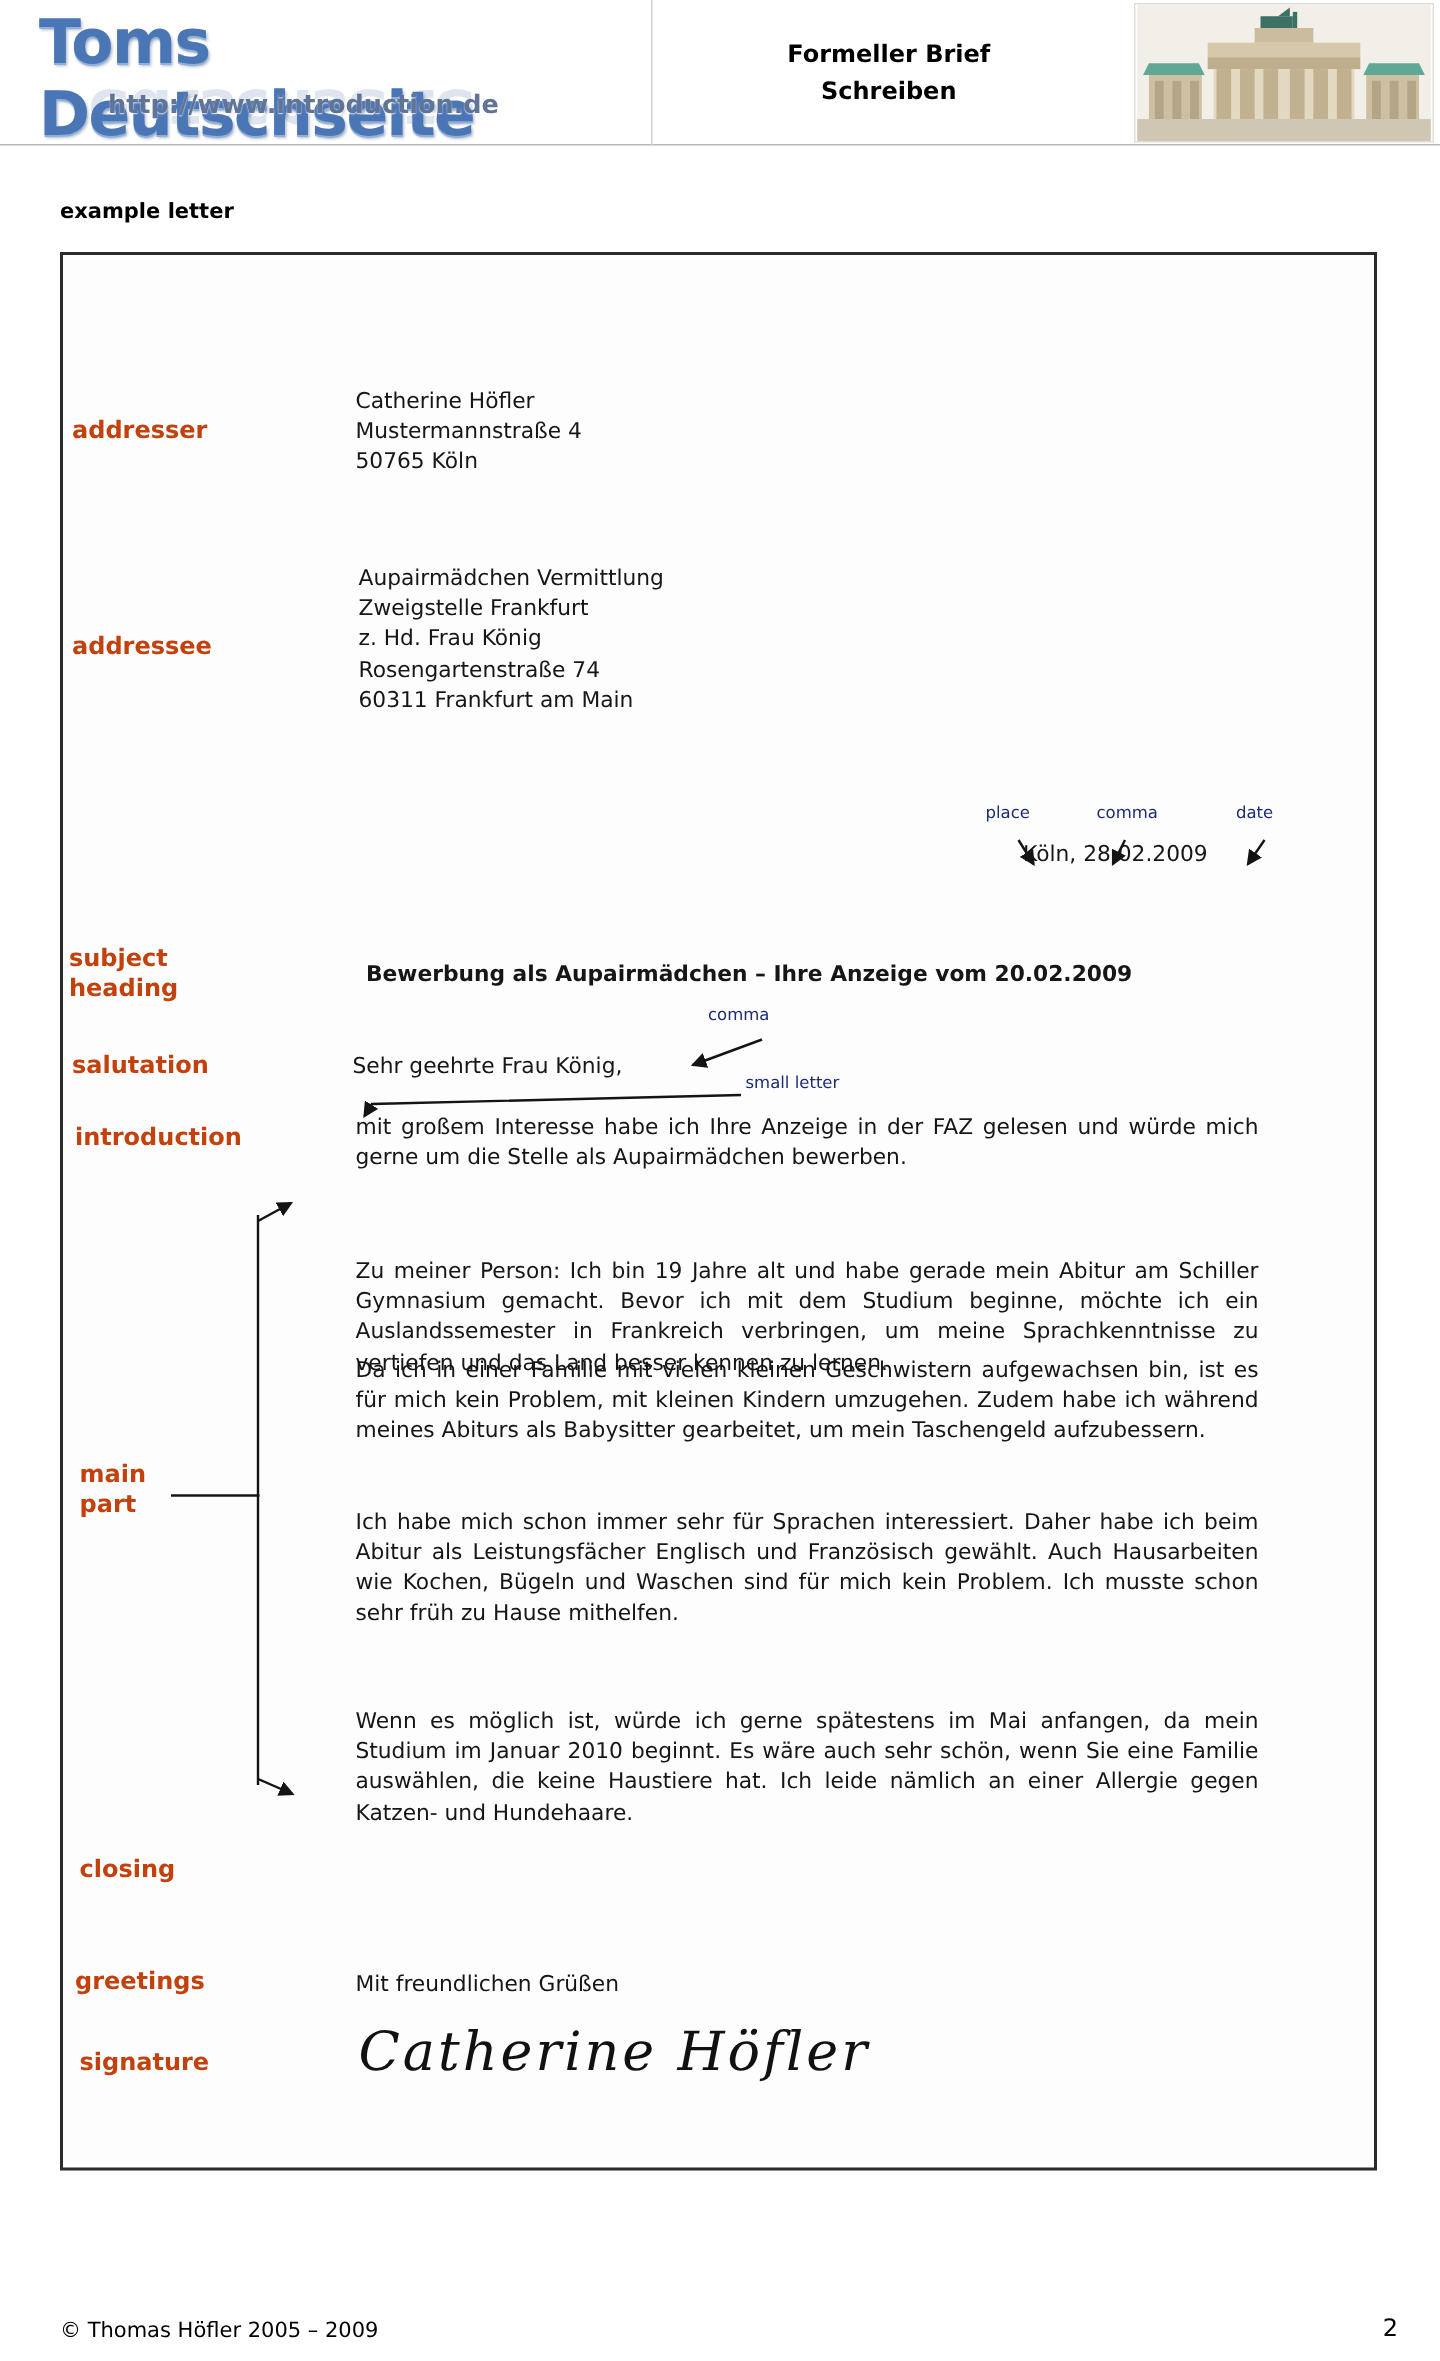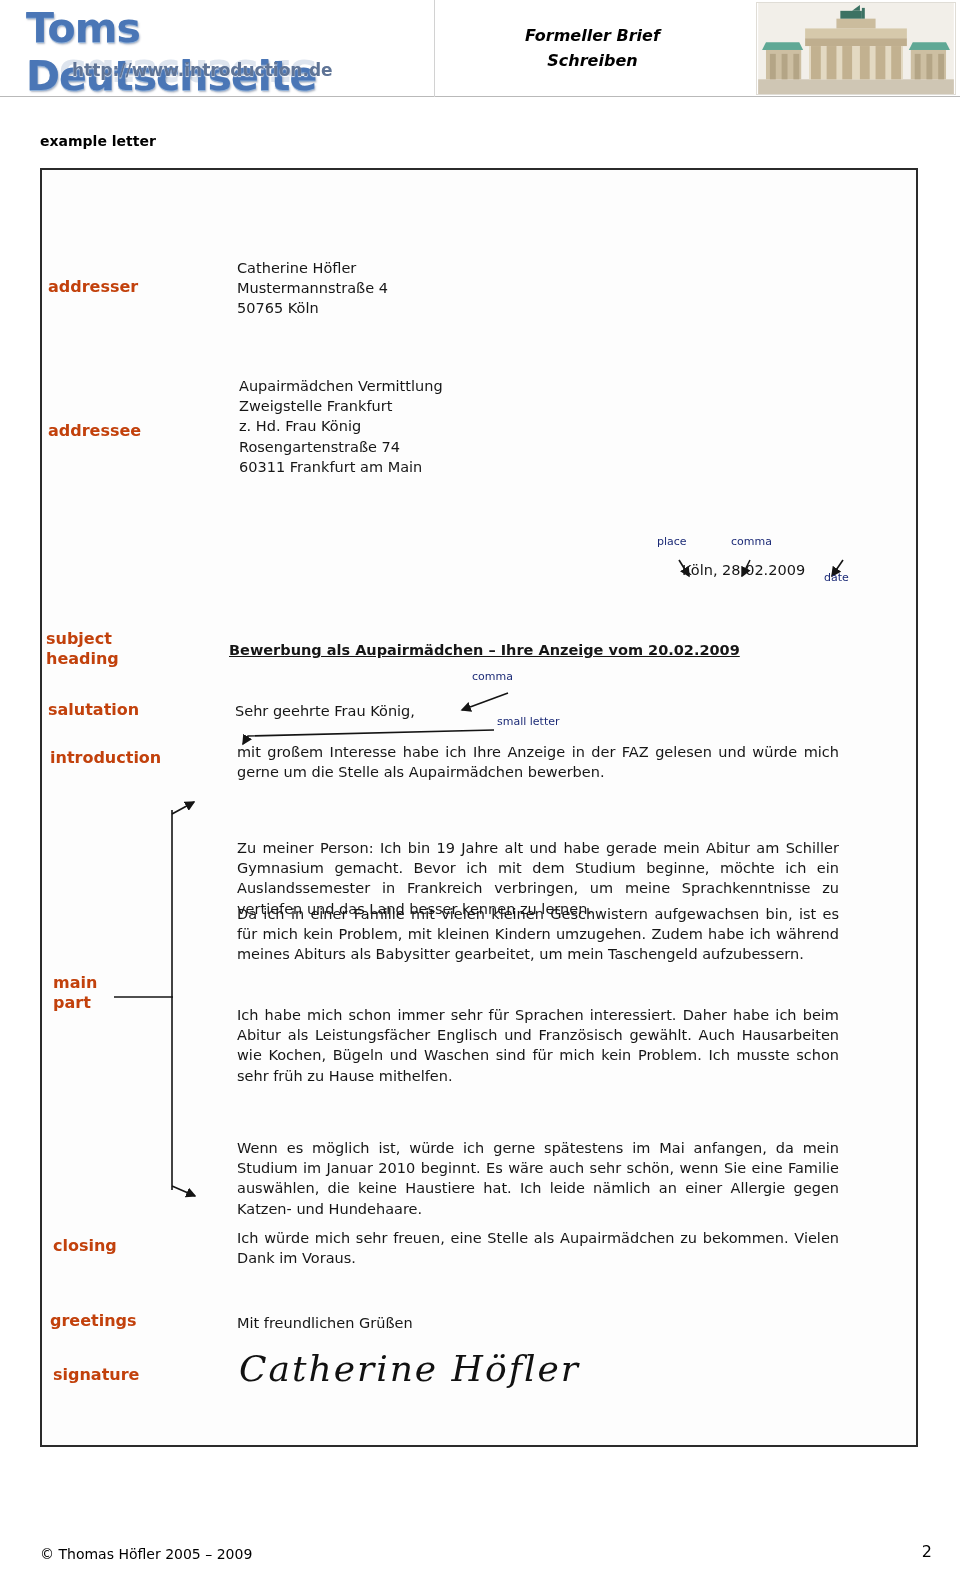--- a/index.html
+++ b/index.html
@@ -13,21 +13,21 @@
   .logo-block { position:absolute; left:0; top:0; width:435px; height:97px;
                 border-right:1px solid #d2d2d2; overflow:hidden; }
   .logo-main { position:absolute; left:26px; top:4px; font-size:41px; font-weight:bold;
                letter-spacing:-1px; color:#4a76b6;
                text-shadow:0 1px 0 #8fb0d8, 1px 2px 2px rgba(30,50,90,.35); z-index:2; }
   .logo-reflection { position:absolute; left:26px; top:50px; font-size:41px; font-weight:bold;
                      letter-spacing:-1px; color:#7c97bd; transform:scaleY(-1);
                      opacity:.25; z-index:0; }
   .logo-url { position:absolute; left:72px; top:60px; font-size:17px; font-weight:bold;
               color:#5f7496; z-index:3; text-shadow:0 1px 1px rgba(255,255,255,.85); }
-  .doc-title { position:absolute; left:435px; top:0; width:315px; height:123px; text-align:center;font-style:italic; }
+  .doc-title { position:absolute; left:435px; top:0; width:315px; height:123px; text-align:center; }
   .doc-title .t1 { margin-top:26px; font-size:16px; font-weight:bold; color:#000; }
   .doc-title .t2 { margin-top:6px;  font-size:16px; font-weight:bold; color:#000; }
   .gate-block { position:absolute; right:4px; top:2px; width:200px; height:93px;
                 border:1px solid #e0ddd6; }
 
   .section-title { position:absolute; left:40px; top:133px; font-size:14px;
                    font-weight:bold; color:#000; }
 
   
   .letter-box { position:absolute; left:40px; top:168px; width:878px; height:1279px;
@@ -126,52 +126,51 @@
     <div class="lbl" style="left:4px;  top:459px; width:80px;">subject heading</div>
     <div class="lbl" style="left:6px;  top:530px;">salutation</div>
     <div class="lbl" style="left:8px;  top:578px;">introduction</div>
     <div class="lbl" style="left:11px; top:803px; width:50px;">main part</div>
     <div class="lbl" style="left:11px; top:1066px;">closing</div>
     <div class="lbl" style="left:8px;  top:1141px;">greetings</div>
     <div class="lbl" style="left:11px; top:1195px;">signature</div>
 
     <div class="small-lbl" style="left:615px; top:365px;">place</div>
     <div class="small-lbl" style="left:689px; top:365px;">comma</div>
-    <div class="small-lbl" style="left:782px; top:365px;margin-top:36px;">date</div>
+    <div class="small-lbl" style="left:782px; top:365px;">date</div>
     <div class="small-lbl" style="left:430px; top:500px;">comma</div>
     <div class="small-lbl" style="left:455px; top:545px;">small letter</div>
 
     <div class="body-text addr" style="left:195px; top:88px;">
       <div>Catherine Höfler</div>
       <div>Mustermannstraße 4</div>
       <div>50765 Köln</div>
     </div>
 
     <div class="body-text addr" style="left:197px; top:206px;">
       <div>Aupairmädchen Vermittlung</div>
       <div>Zweigstelle Frankfurt</div>
       <div>z. Hd. Frau König</div>
       <div>Rosengartenstraße 74</div>
       <div>60311 Frankfurt am Main</div>
     </div>
 
     <div class="body-text" style="left:640px; top:390px;">Köln, 28.02.2009</div>
 
-    <div class="body-text subject" style="left:187px; top:470px;text-decoration:underline;">Bewerbung als Aupairmädchen – Ihre Anzeige vom 20.02.2009</div>
+    <div class="body-text subject" style="left:202px; top:470px;">Bewerbung als Aupairmädchen – Ihre Anzeige vom 20.02.2009</div>
 
     <div class="body-text" style="left:193px; top:531px;">Sehr geehrte Frau König,</div>
 
     <div class="body-text para" style="top:572px;">mit großem Interesse habe ich Ihre Anzeige in der FAZ gelesen und würde mich gerne um die Stelle als Aupairmädchen bewerben.</div>
 
     <div class="body-text para" style="top:668px;">Zu meiner Person: Ich bin 19 Jahre alt und habe gerade mein Abitur am Schiller Gymnasium gemacht. Bevor ich mit dem Studium beginne, möchte ich ein Auslandssemester in Frankreich verbringen, um meine Sprachkenntnisse zu vertiefen und das Land besser kennen zu lernen.</div>
     <div class="body-text para" style="top:734px;">Da ich in einer Familie mit vielen kleinen Geschwistern aufgewachsen bin, ist es für mich kein Problem, mit kleinen Kindern umzugehen. Zudem habe ich während meines Abiturs als Babysitter gearbeitet, um mein Taschengeld aufzubessern.</div>
     <div class="body-text para" style="top:835px;">Ich habe mich schon immer sehr für Sprachen interessiert. Daher habe ich beim Abitur als Leistungsfächer Englisch und Französisch gewählt. Auch Hausarbeiten wie Kochen, Bügeln und Waschen sind für mich kein Problem. Ich musste schon sehr früh zu Hause mithelfen.</div>
     <div class="body-text para" style="top:968px;">Wenn es möglich ist, würde ich gerne spätestens im Mai anfangen, da mein Studium im Januar 2010 beginnt. Es wäre auch sehr schön, wenn Sie eine Familie auswählen, die keine Haustiere hat. Ich leide nämlich an einer Allergie gegen Katzen- und Hundehaare.</div>
 
-    <div class="body-text para" style="top:1058px;">Ich würde mich sehr freuen, eine Stelle als Aupairmädchen zu bekommen. Vielen Dank im Voraus.</div>
 
     <div class="body-text" style="left:195px; top:1143px;">Mit freundlichen Grüßen</div>
 
     <div class="script" style="left:197px; top:1178px;">Catherine Höfler</div>
   </div>
 
   <div class="footer-left">© Thomas Höfler 2005 – 2009</div>
   <div class="footer-page">2</div>
 
 </div>

